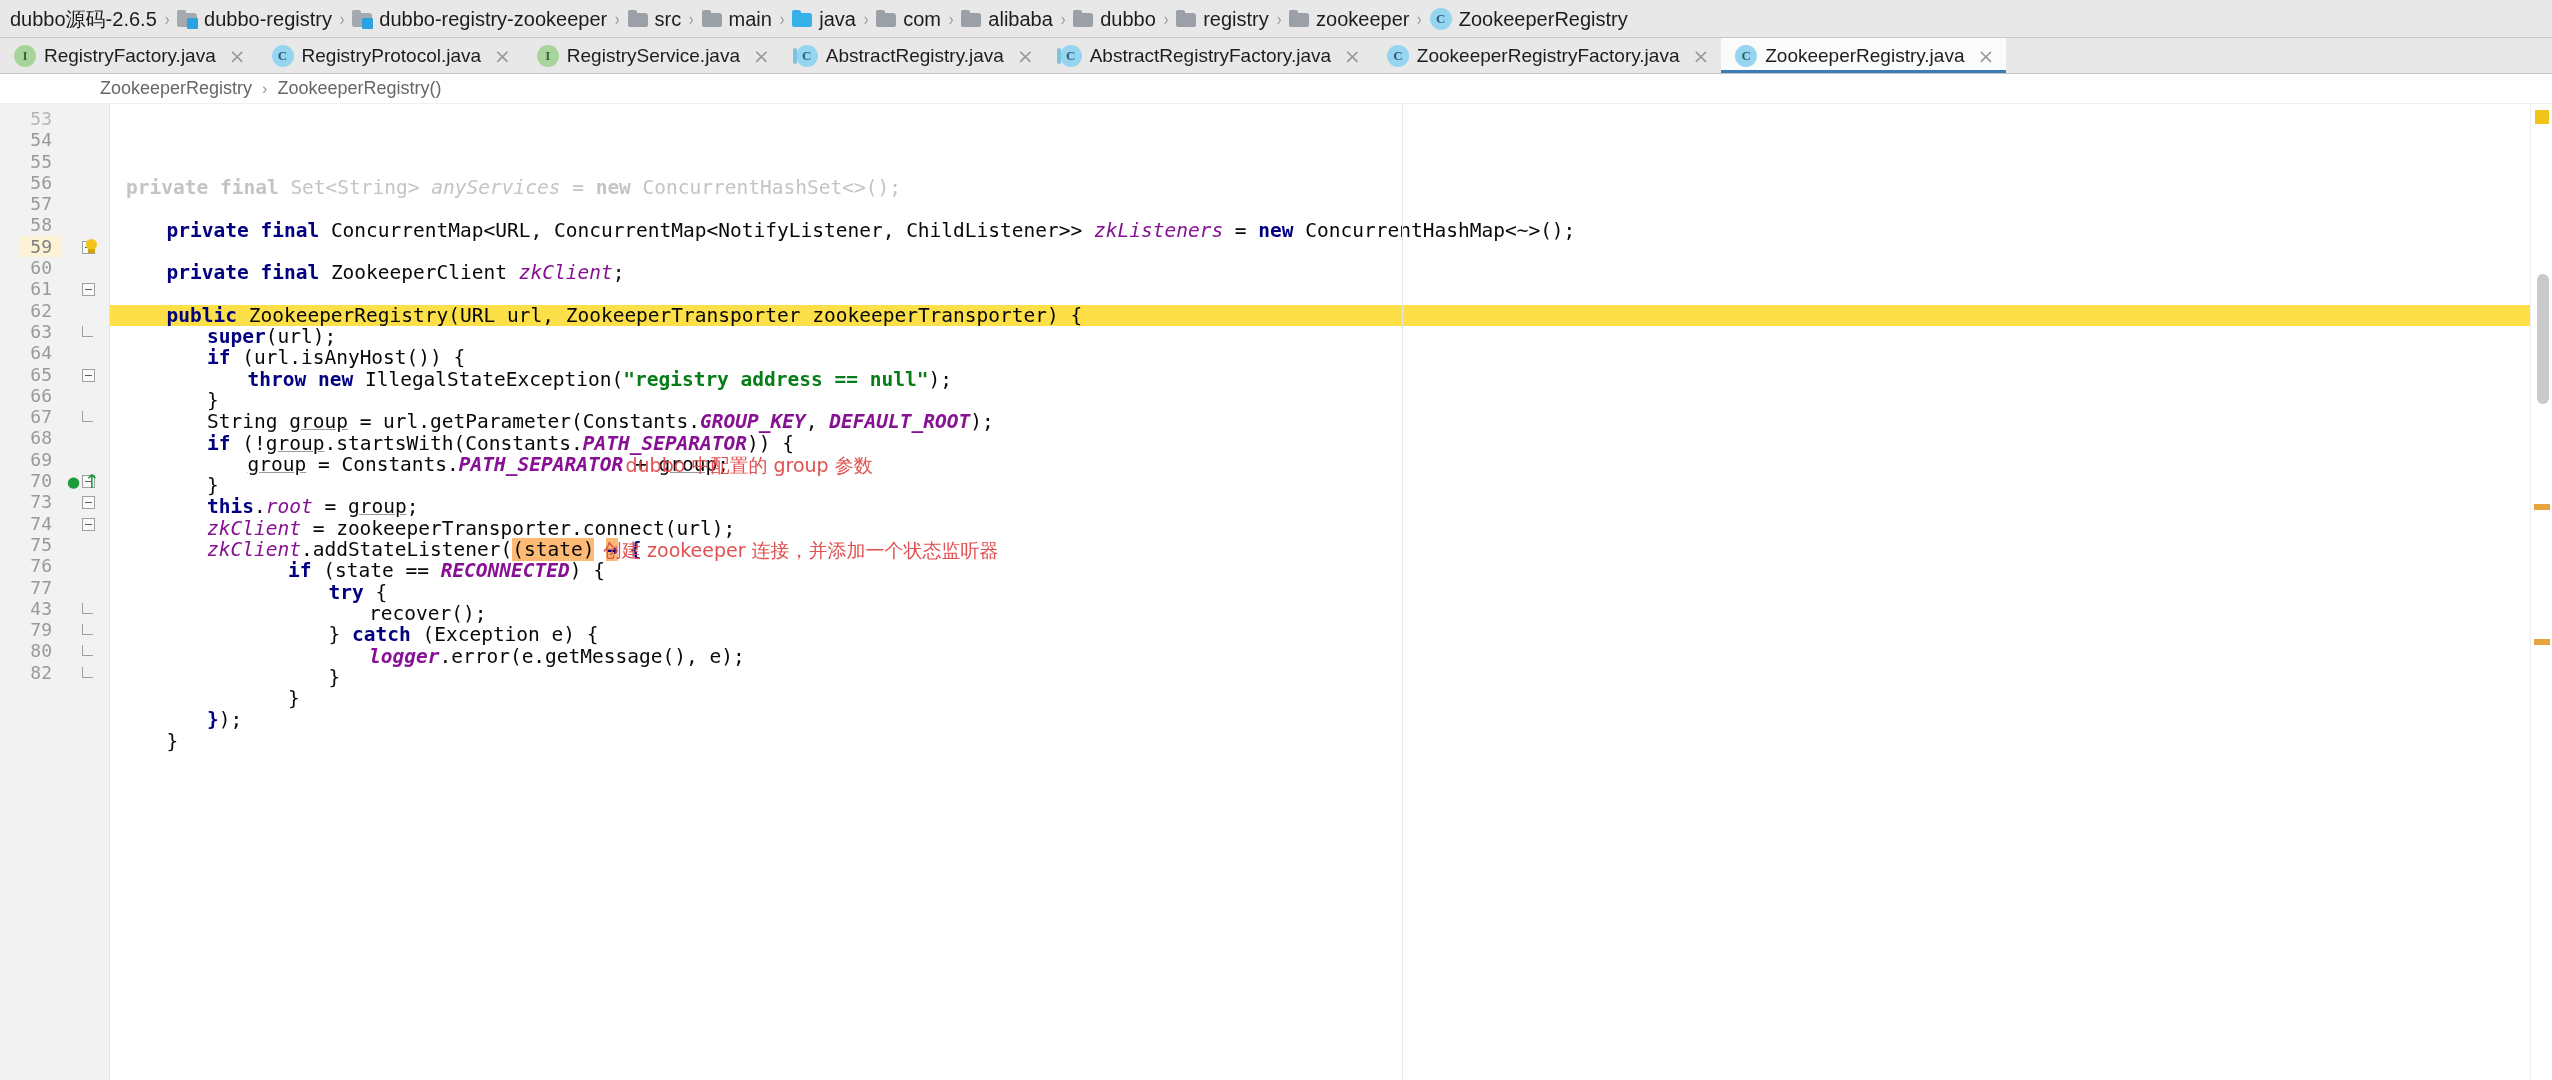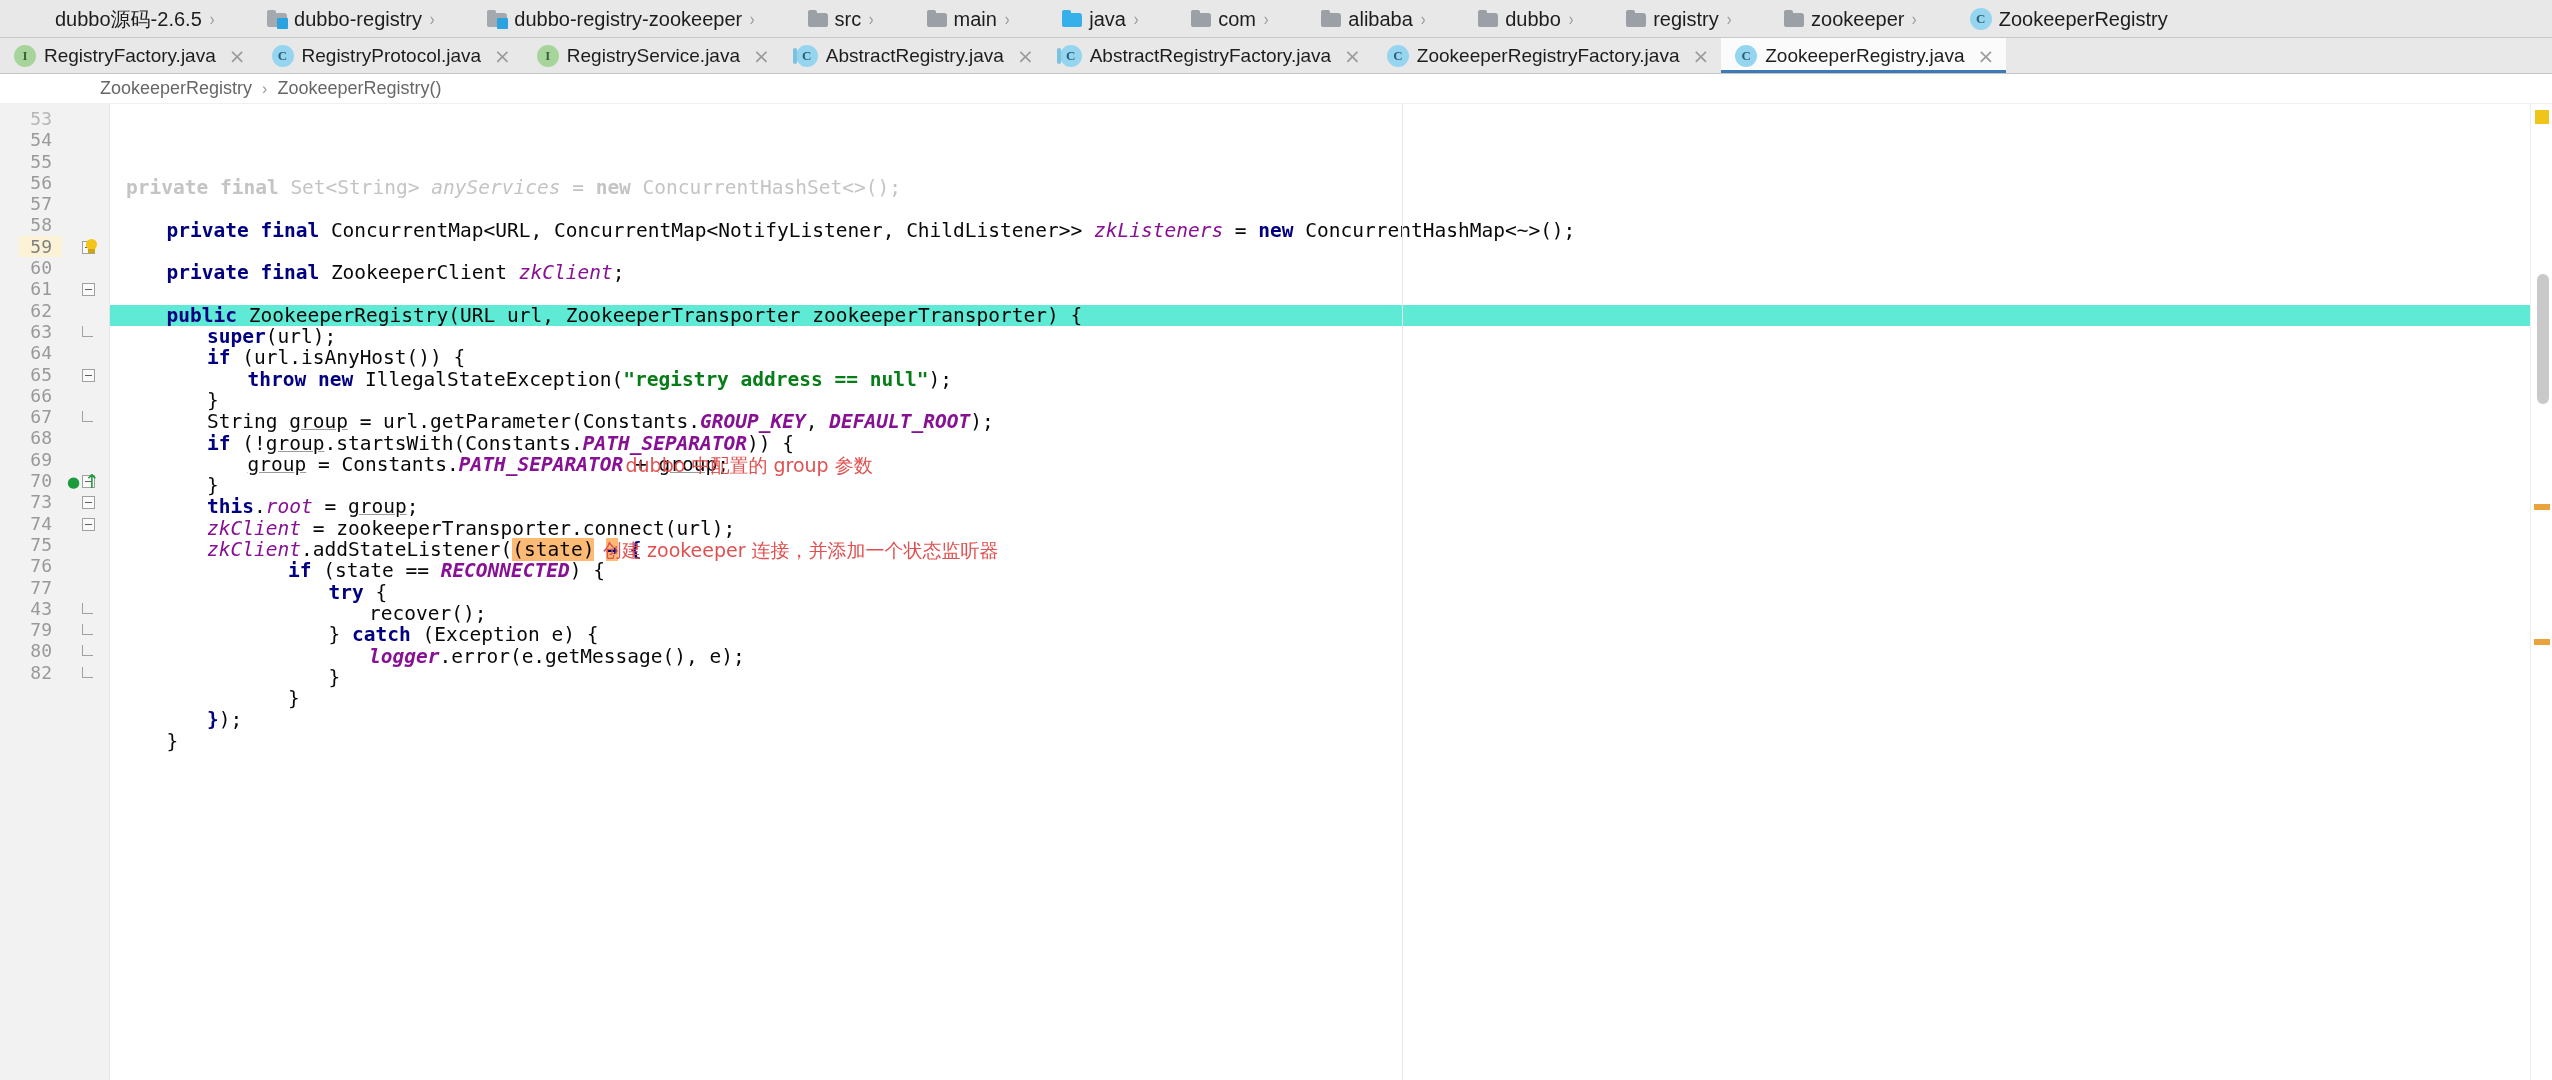--- a/index.html
+++ b/index.html
@@ -22,21 +22,20 @@
     font-size: 20px;
     color: #1d1d1d;
     white-space: nowrap;
   }
   .crumb {
     display: flex;
     align-items: center;
     height: 30px;
     padding: 0 4px;
     gap: 7px;
-    margin-left: 45px;
   }
   .crumb-label { line-height: 1; }
   .crumb-sep {
     color: #9a9a9a;
     font-size: 19px;
     padding: 0 3px;
     transform: scaleX(0.75);
   }
 
   
@@ -230,21 +229,21 @@
     overflow: hidden;
     white-space: pre;
   }
   #code .cl {
     height: 21.3px;
     line-height: 21.3px;
     padding-left: 16px;
     position: relative;
   }
   #code .cl.hl {
-    background: #5eead4;
+    background: #fde047;
     box-shadow: inset 0 0 0 0 transparent;
   }
 
   
   #code-rule {
     position: absolute;
     left: 1292px; top: 0; bottom: 0;
     width: 1px; background: #e6e6e6;
     z-index: 5;
   }

